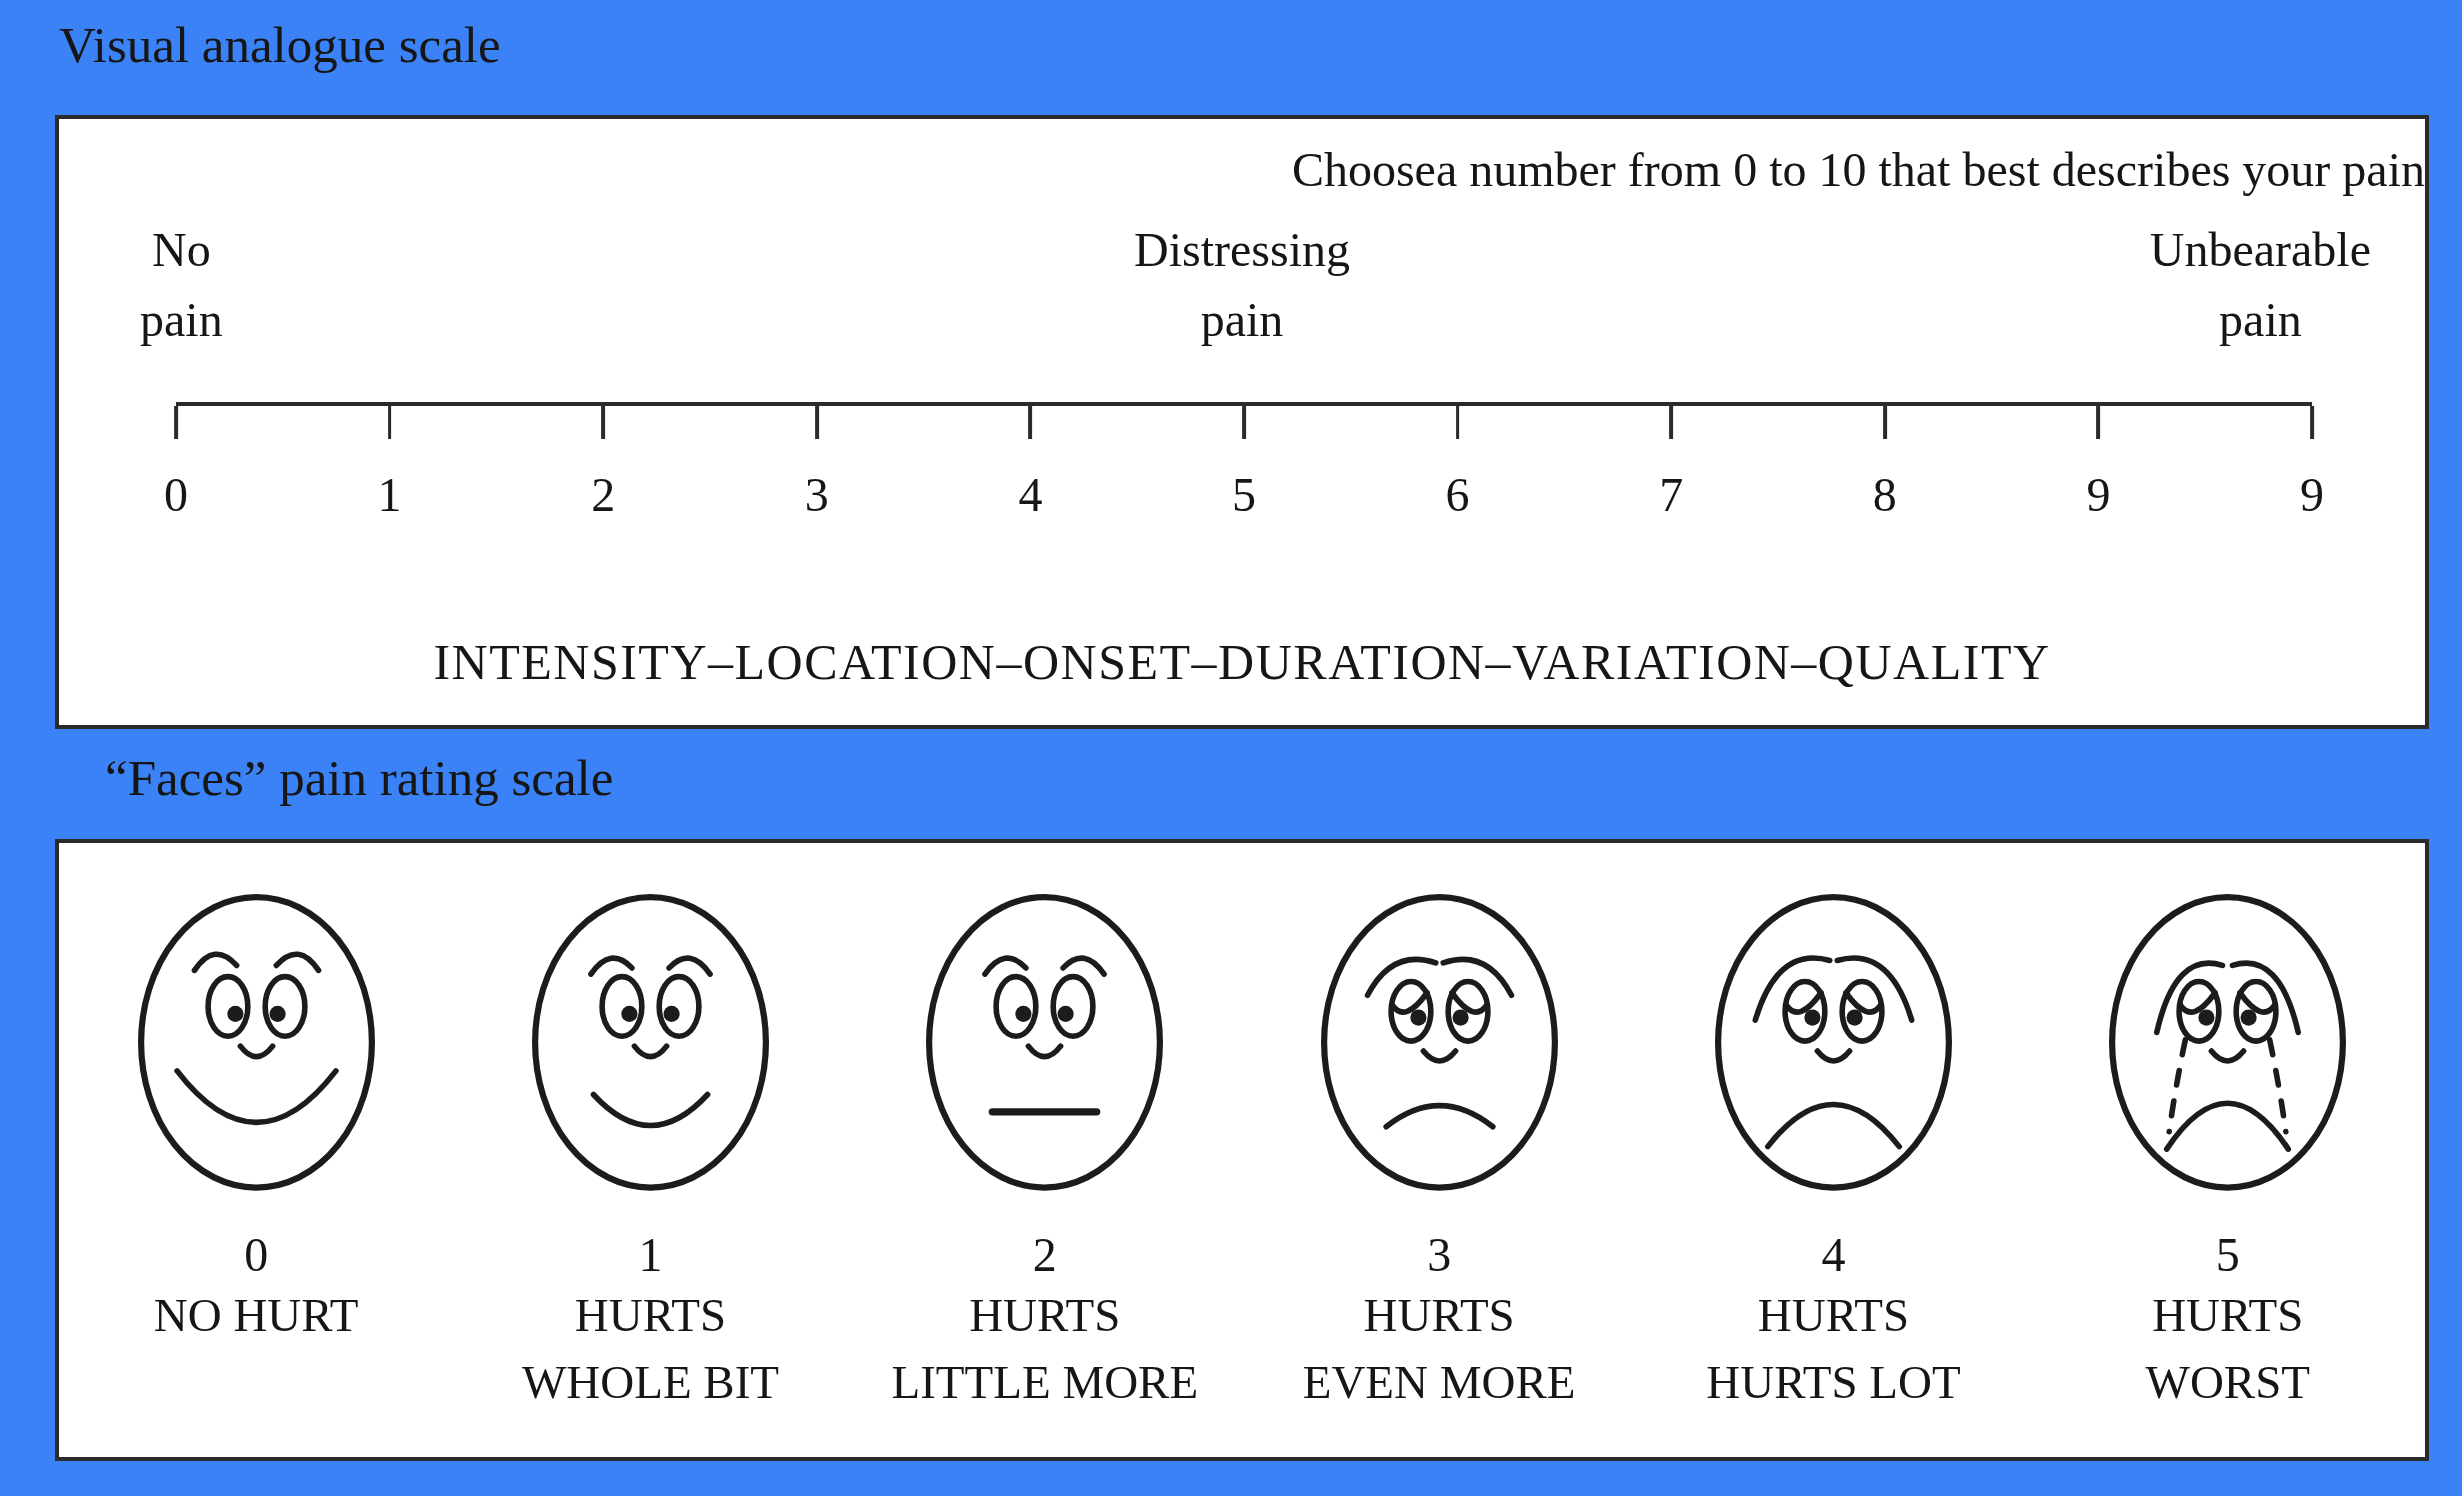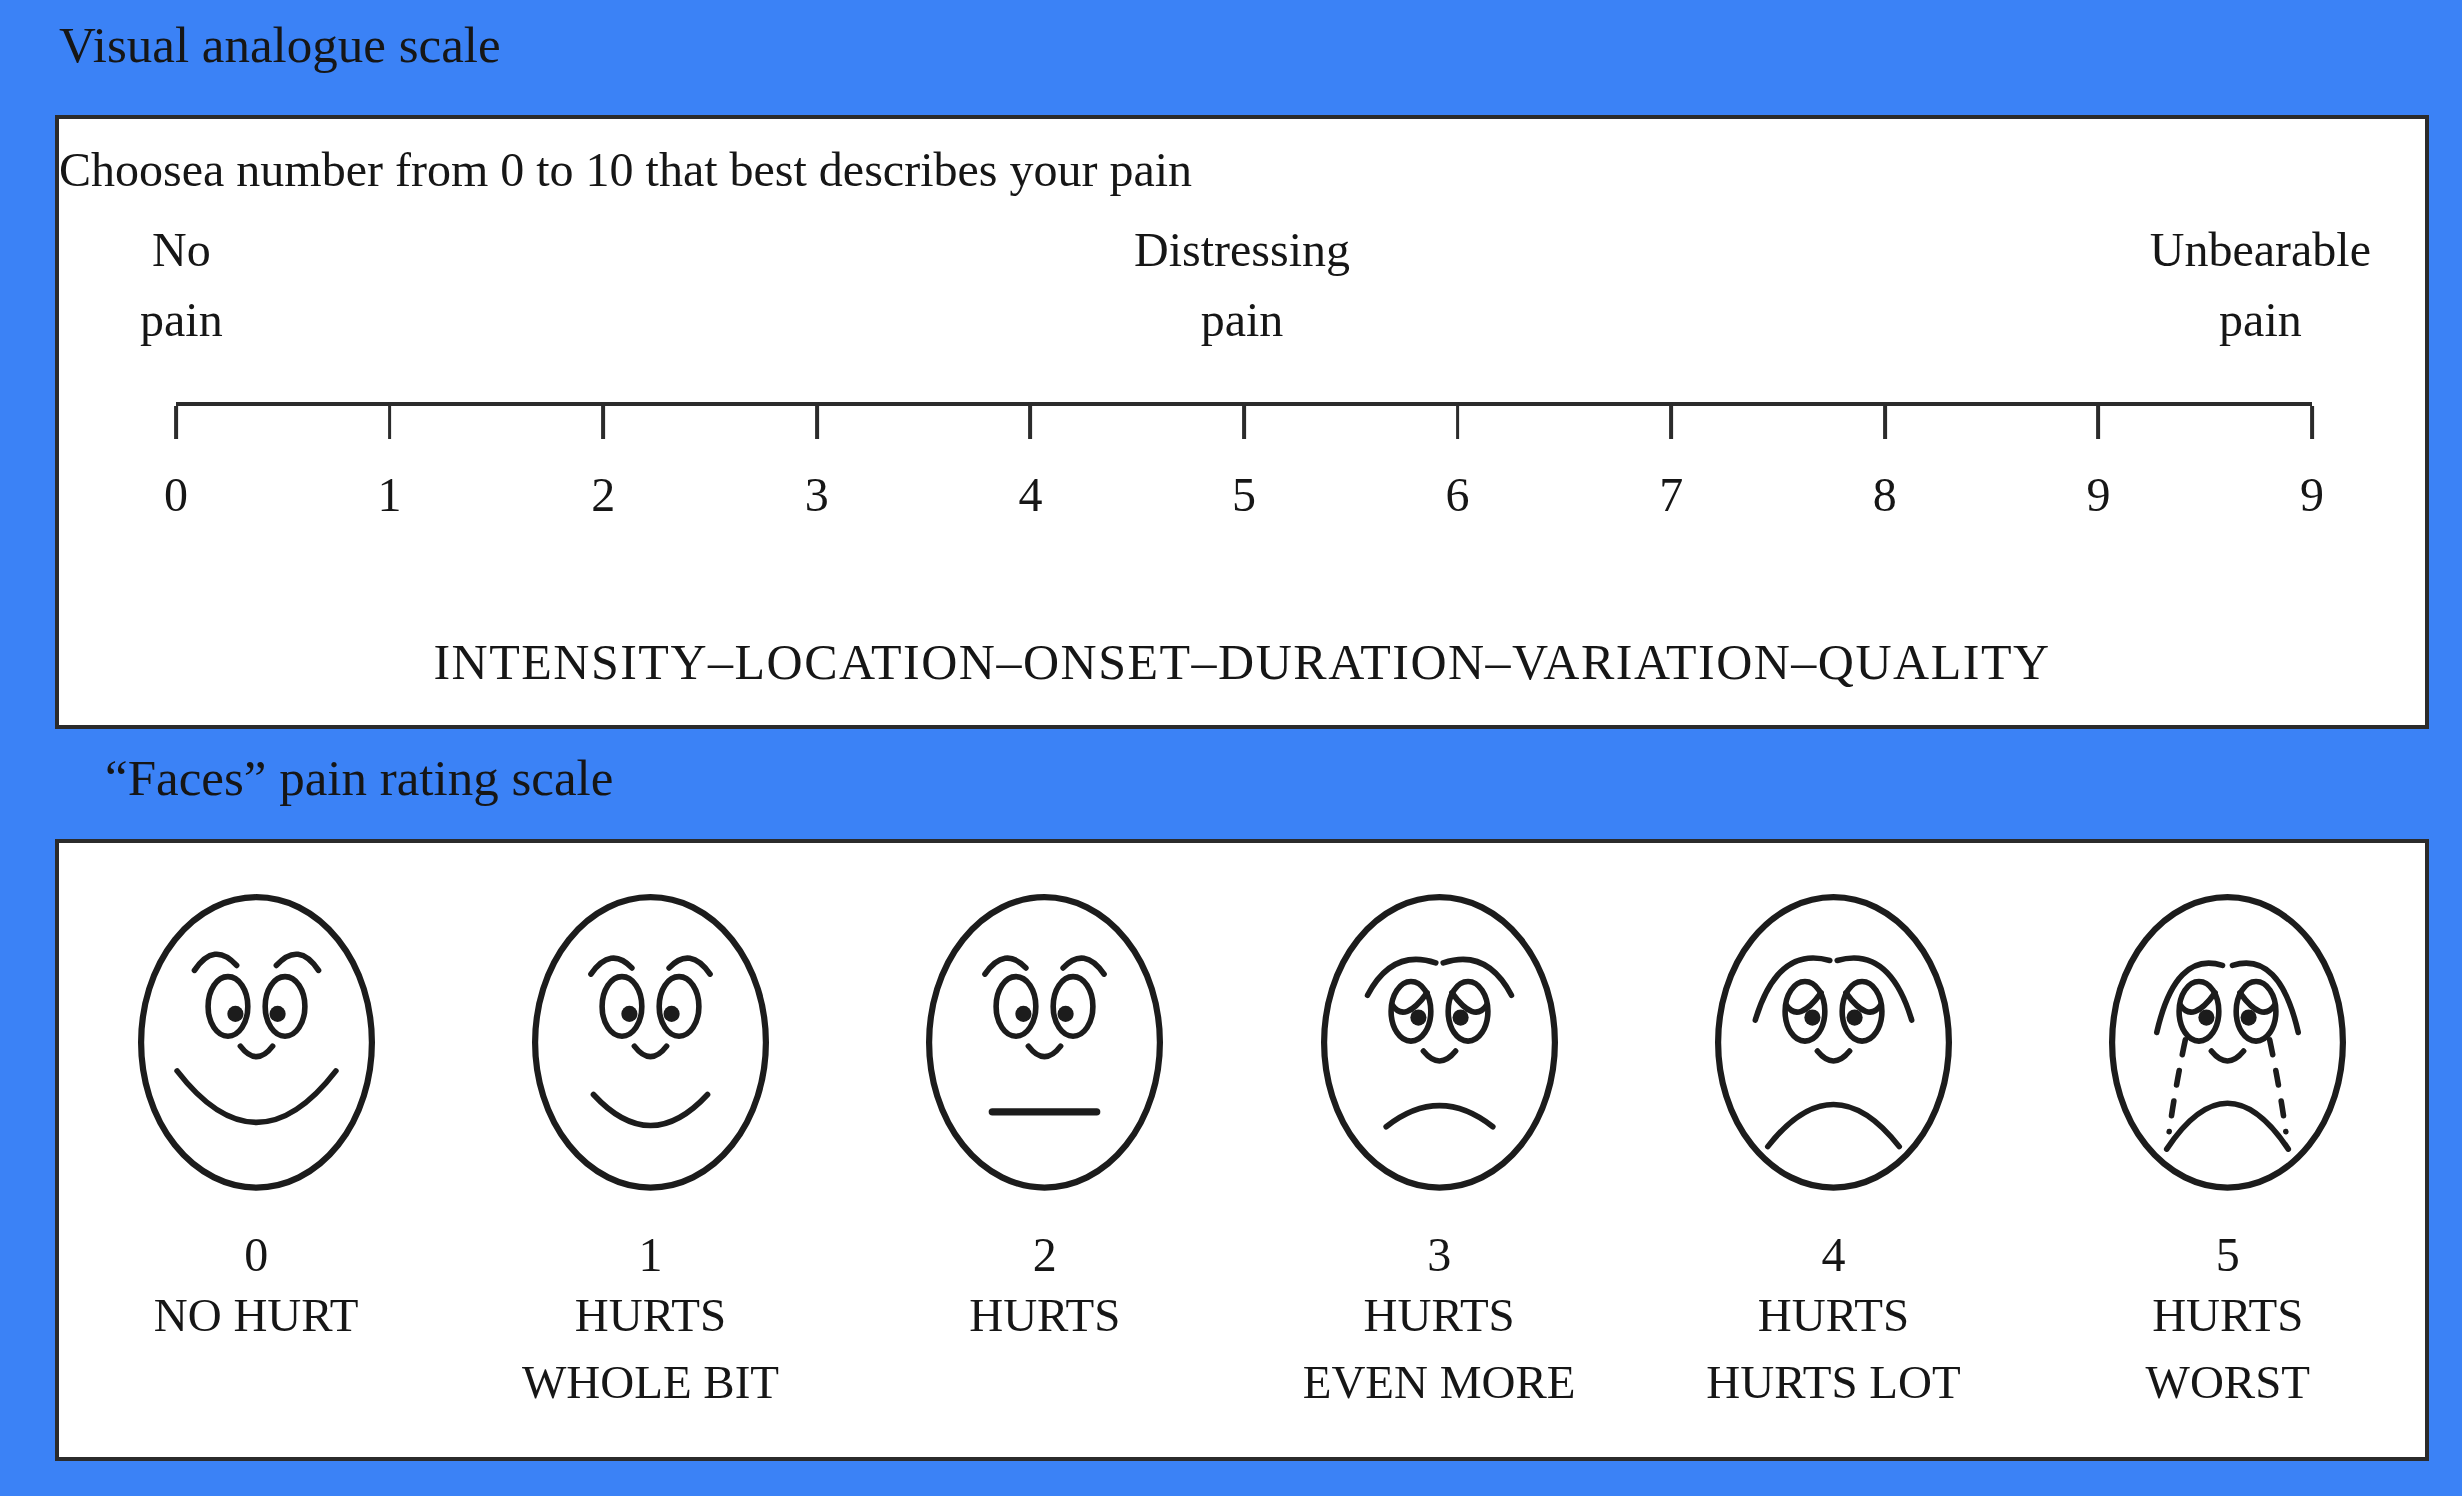--- a/index.html
+++ b/index.html
@@ -9,21 +9,21 @@
 
   .section-title { position:absolute; font-size:51px; line-height:1.1; color:#161616; white-space:nowrap; }
   #vas-title { left:59px; top:16.6px; }
   #faces-title { left:105px; top:750px; }
 
   .panel { position:absolute; left:55px; width:2374px; border:4.5px solid #2b2b2b; background:#ffffff; }
   #vas-box { top:115px; height:614px; }
   #faces-box { top:839px; height:622px; }
 
   
-  .vas-instruction { position:absolute; top:23.4px; left:0; width:100%; text-align:left; font-size:48px; }
+  .vas-instruction { position:absolute; top:23.4px; left:0; width:100%; text-align:right; font-size:48px; }
   .vas-anchor { position:absolute; top:96px; text-align:center; font-size:48px; line-height:1.45; }
   .vas-anchor span { display:block; }
   #vas-anchor-left { left:81px; }
   #vas-anchor-center { left:50%; transform:translateX(-50%); }
   #vas-anchor-right { right:54px; }
 
   .vas-ruler { position:absolute; top:283px; left:117px; right:113px; height:38px; border-top:4.5px solid #2b2b2b; }
   .ruler-tick { position:absolute; top:0; width:3.8px; height:33px; background:#2b2b2b; transform:translateX(-50%); }
   .vas-numbers { position:absolute; top:348px; left:117px; right:113px; height:68px; font-size:48px; }
   .vas-number { position:absolute; transform:translateX(-50%); white-space:nowrap; }
@@ -148,20 +148,21 @@
           <ellipse class="stroke" cx="77" cy="93" rx="16" ry="24"></ellipse>
           <ellipse class="stroke" cx="123" cy="93" rx="16" ry="24"></ellipse>
           <circle class="fill" cx="83" cy="99" r="6.5"></circle>
           <circle class="fill" cx="117" cy="99" r="6.5"></circle>
           <path class="stroke" d="M 87 125 Q 100 142 113 125"></path>
           <line class="stroke" x1="58" y1="178" x2="142" y2="178" style="stroke-width:6"></line>
         </svg>
         <div class="face-number">2</div>
         <div class="face-label">
           <span>HURTS</span>
+          <span>LITTLE MORE</span>
         </div>
       </div>
 
       <div class="face-cell">
         <svg class="face-svg" viewBox="0 0 200 245">
           <ellipse class="stroke outline" cx="100" cy="122" rx="93" ry="117"></ellipse>
           <path class="stroke" d="M 42 84 Q 62 46 97 58"></path>
           <path class="stroke" d="M 103 58 Q 138 46 158 84"></path>
           <ellipse class="stroke" cx="77" cy="97" rx="16" ry="24"></ellipse>
           <ellipse class="stroke" cx="123" cy="97" rx="16" ry="24"></ellipse>

